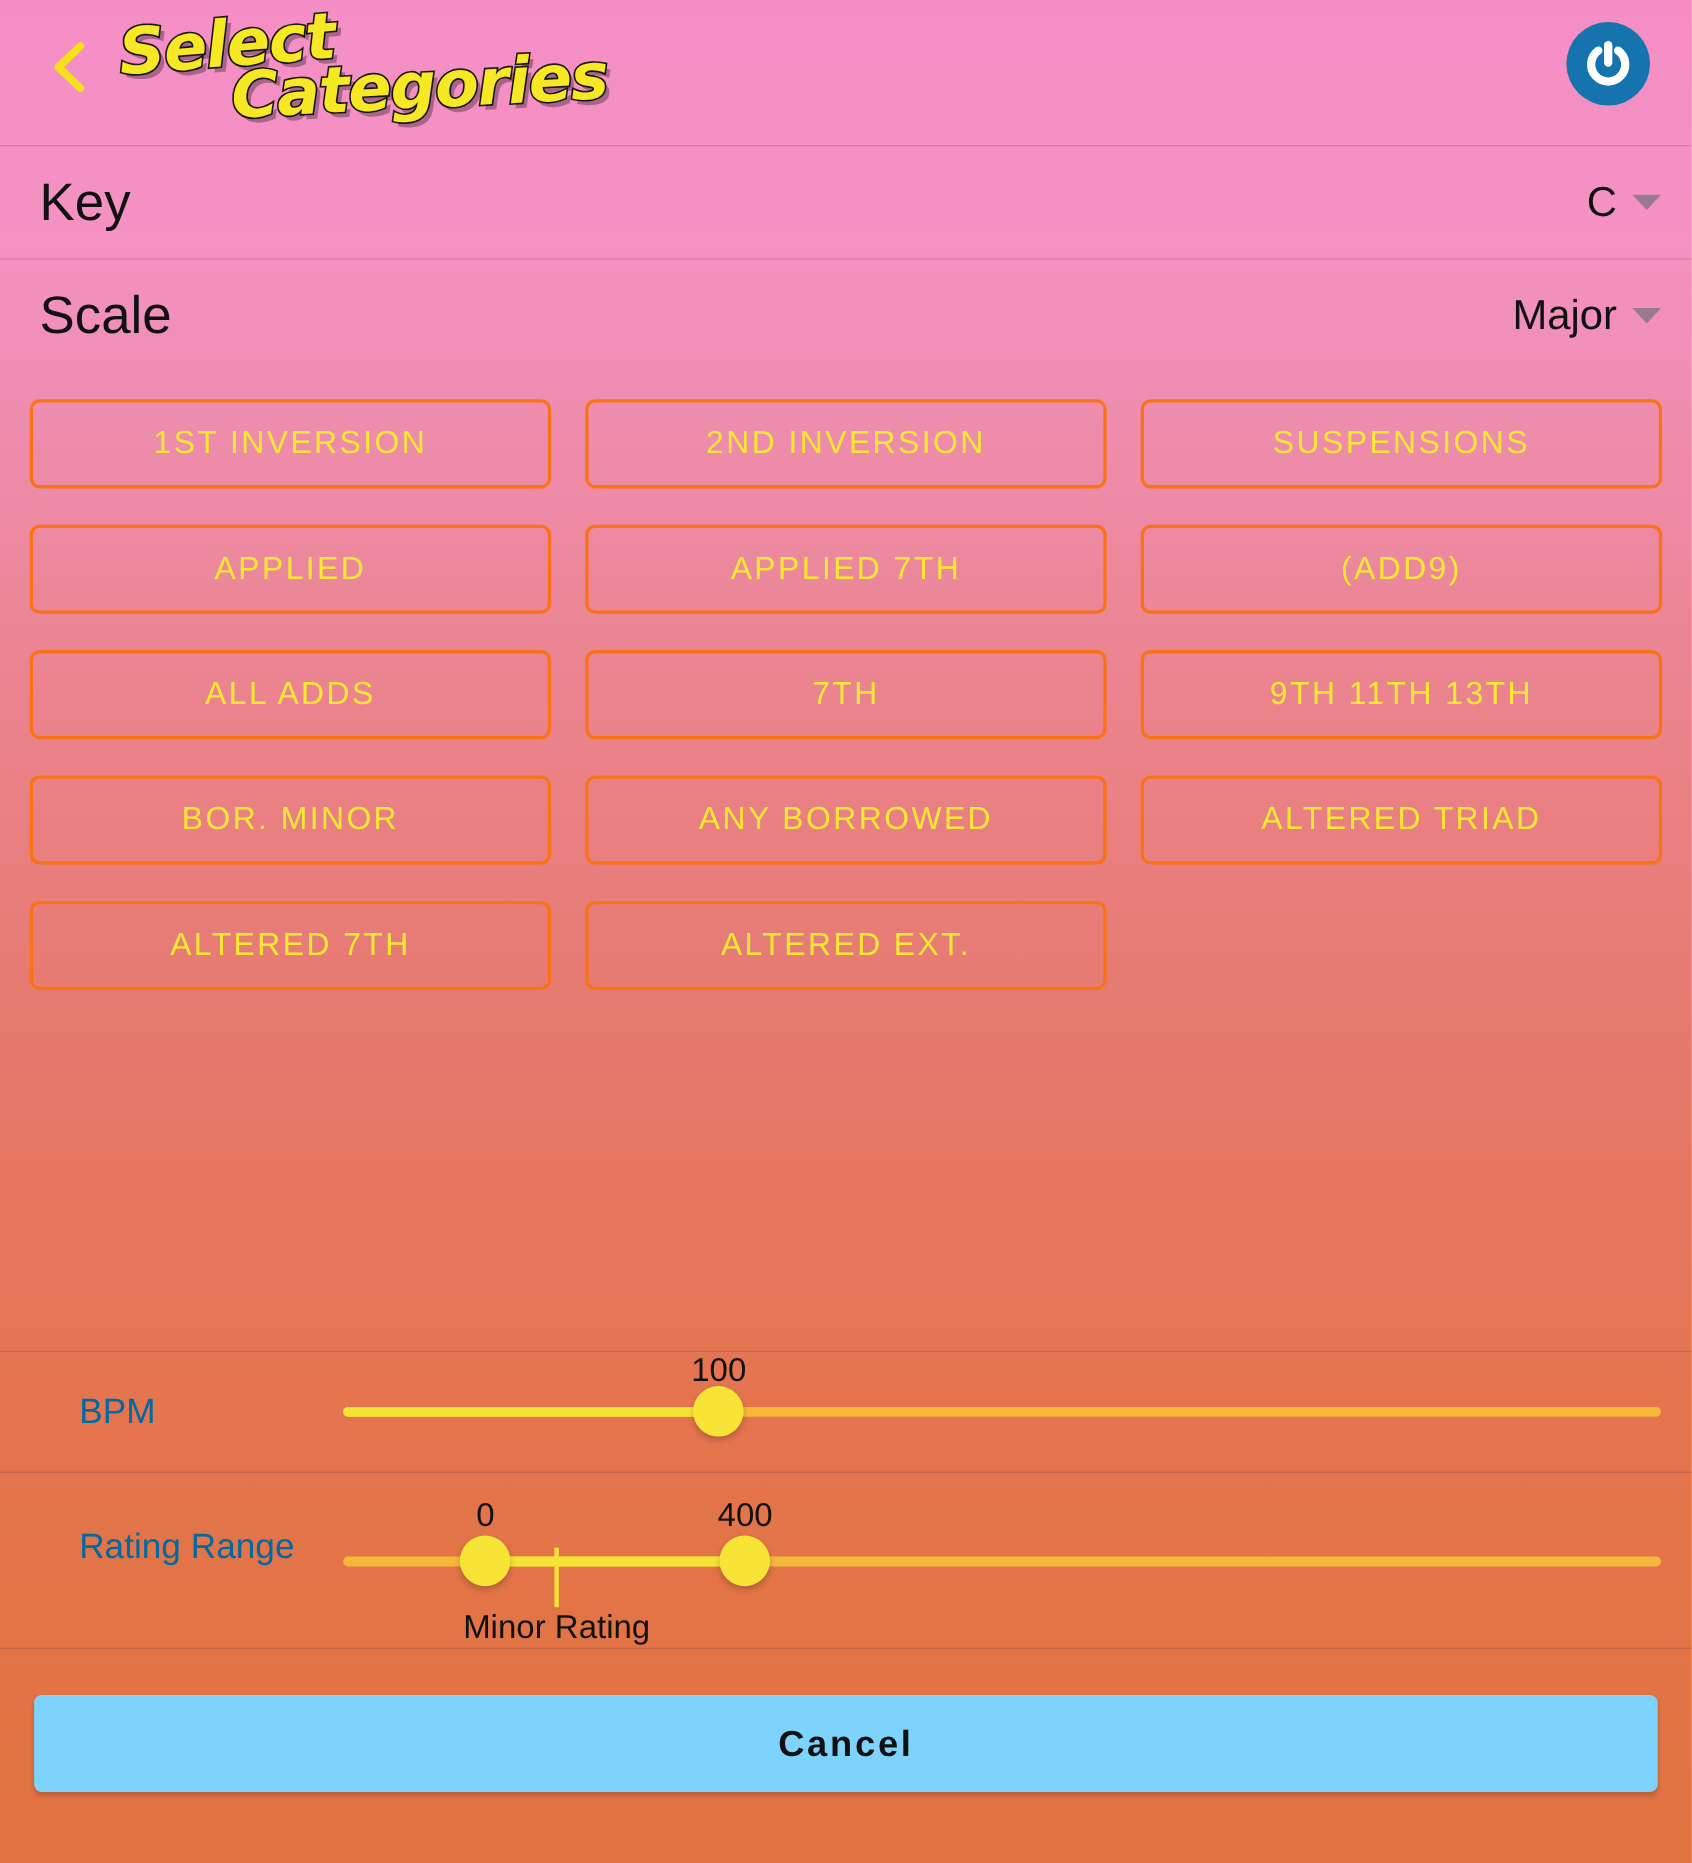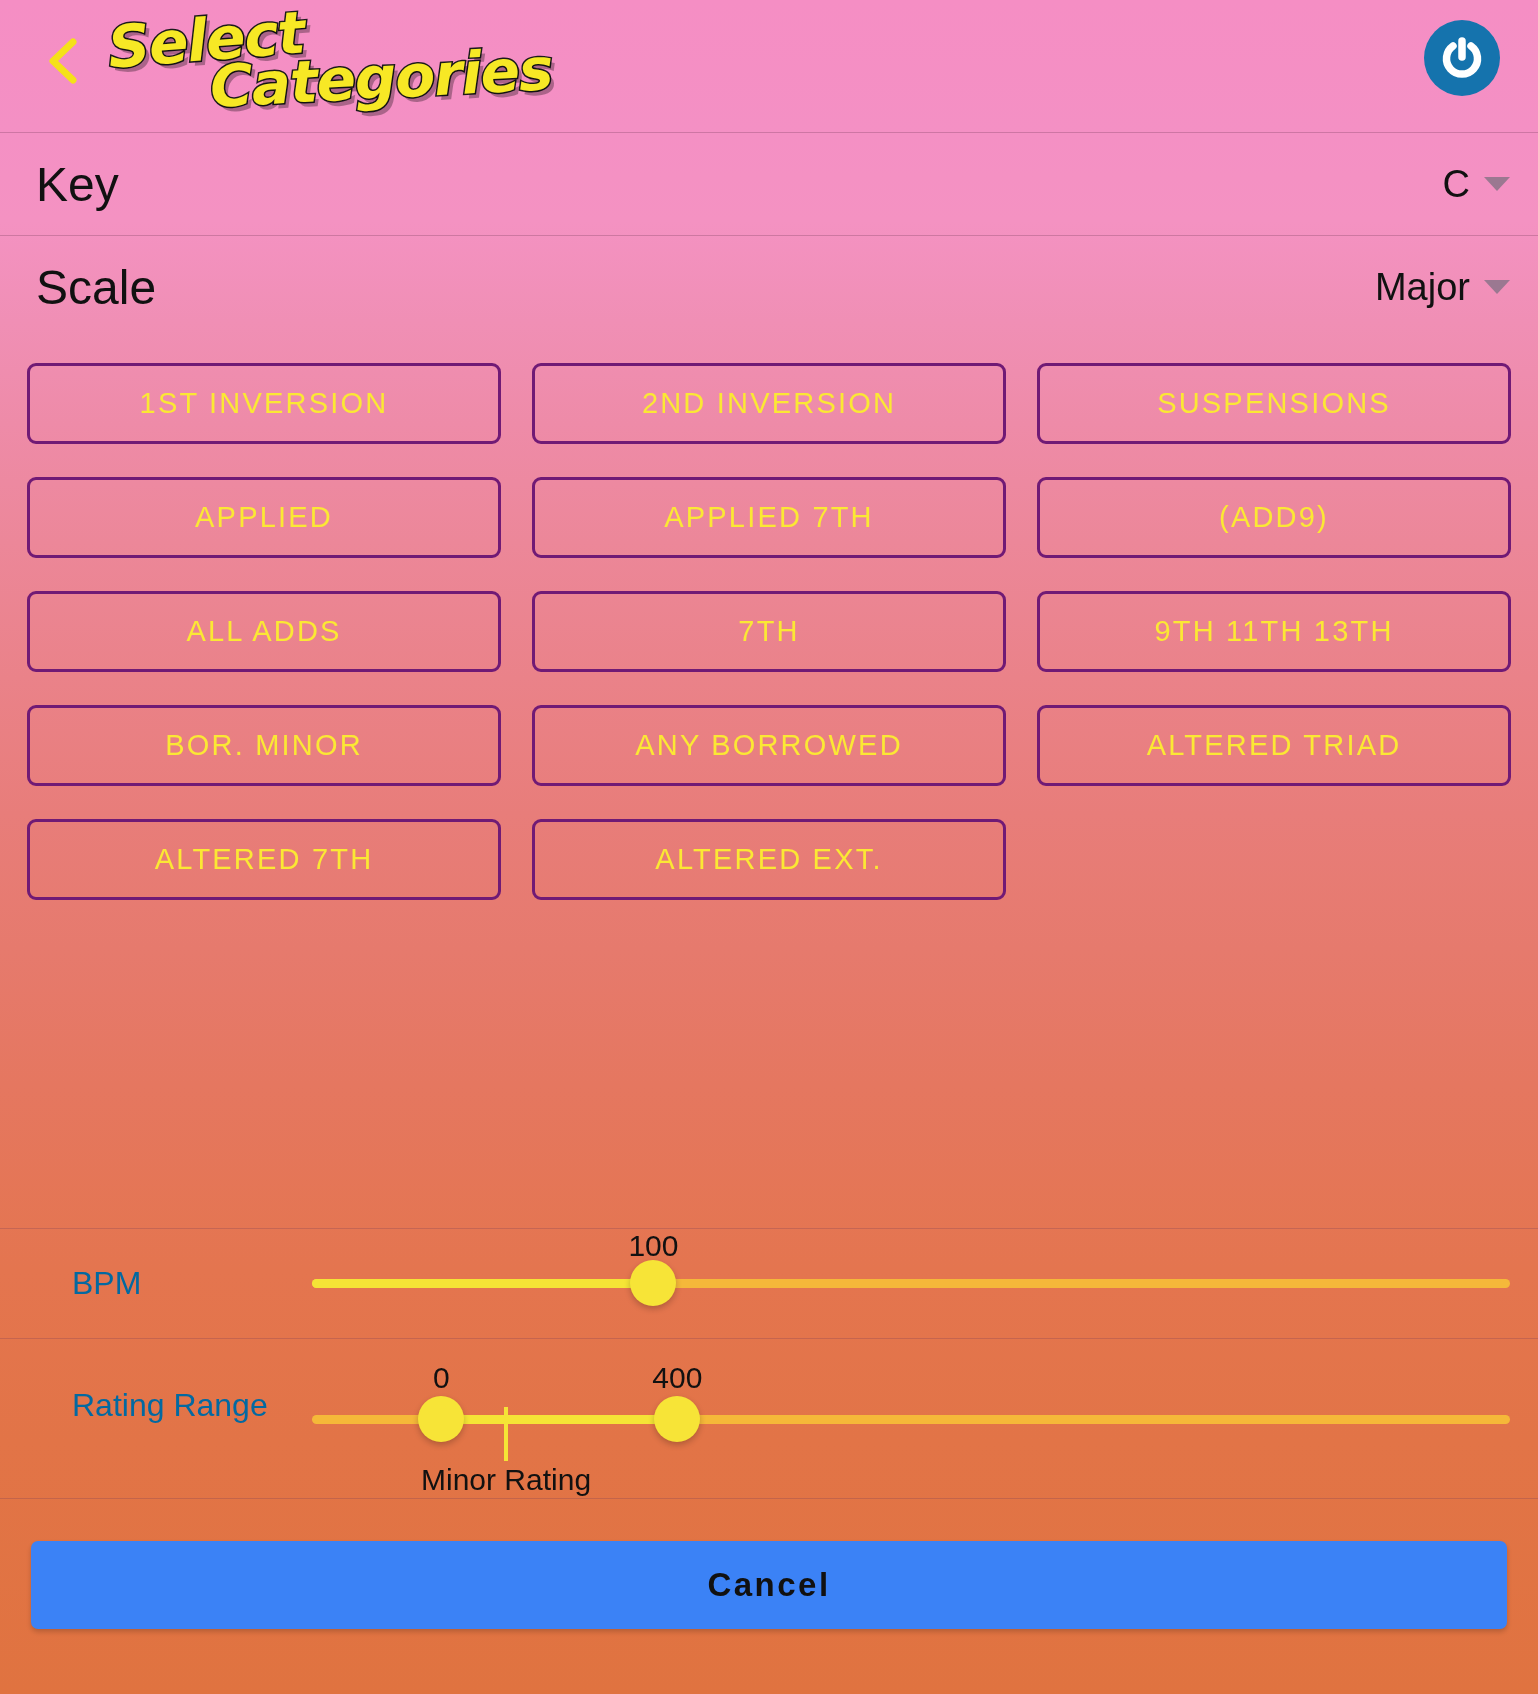--- a/index.html
+++ b/index.html
@@ -131,21 +131,21 @@
   
   .cat-grid {
     display: grid;
     grid-template-columns: repeat(3, 1fr);
     column-gap: 31px;
     row-gap: 33px;
     padding: 25px 27px 0 27px;
   }
   .cat-btn {
     height: 81px;
-    border: 3px solid #701a75;
+    border: 3px solid #f97316;
     border-radius: 9px;
     background: transparent;
     color: #fbe834;
     font-size: 29px;
     font-weight: 400;
     letter-spacing: 2.2px;
     display: flex;
     align-items: center;
     justify-content: center;
     cursor: pointer;
@@ -267,21 +267,21 @@
     font-weight: bold;
     letter-spacing: 2.5px;
     cursor: pointer;
     font-family: "Liberation Sans", sans-serif;
     display: flex;
     align-items: center;
     justify-content: center;
     box-shadow: 0 3px 5px rgba(0,0,0,0.18);
   }
   .btn-cancel {
-    background: #3b82f6;
+    background: #7dd3fc;
     color: #111;
   }
   .btn-start {
     background: #3b7df2;
     color: #ffffff;
   }
 </style>
 </head>
 <body>
 

